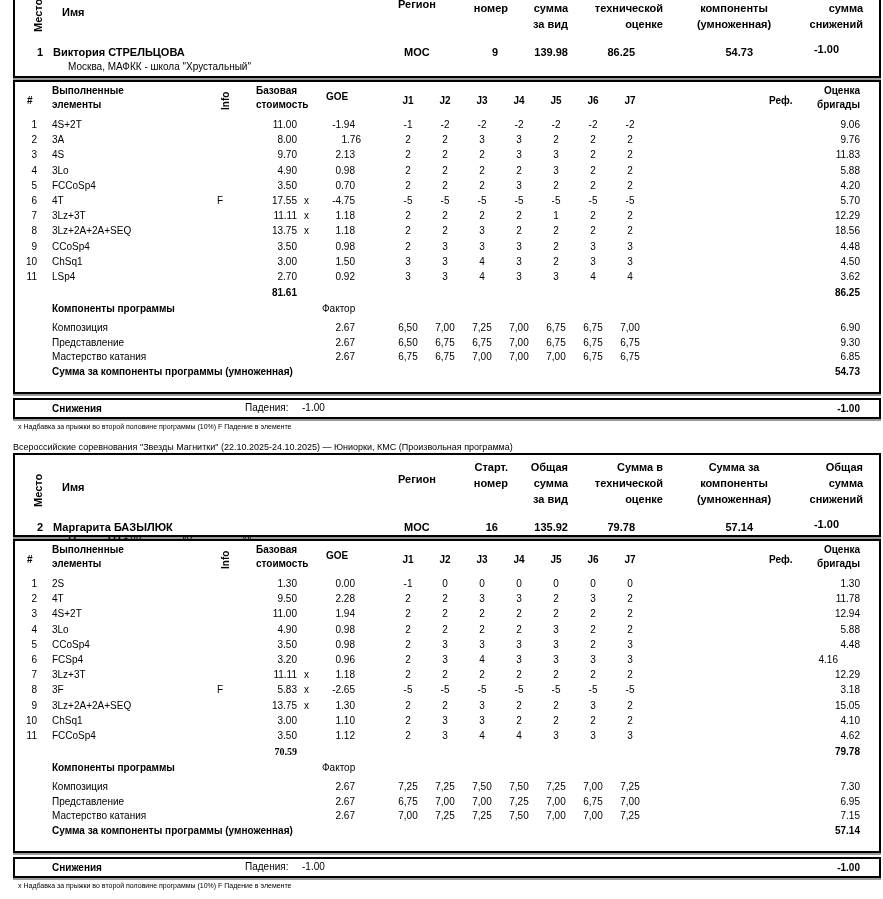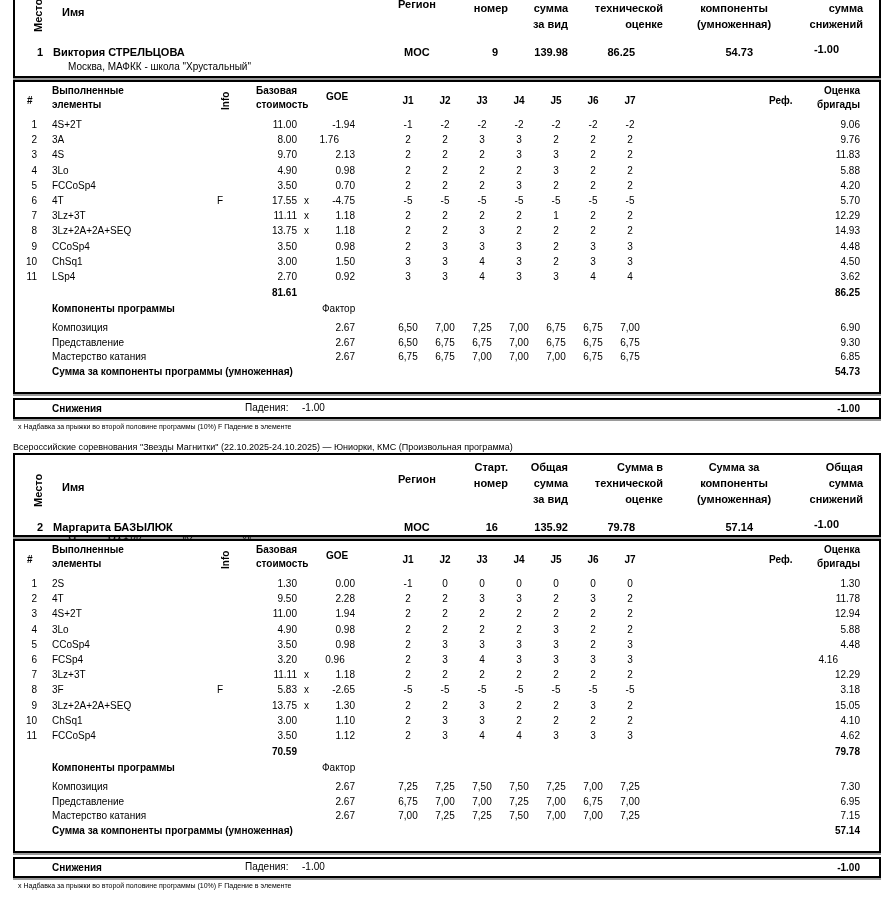--- a/index.html
+++ b/index.html
@@ -77,21 +77,21 @@
         <div class="cell c" style="left:565px;width:26px;top:0;">-2</div>
         <div class="cell c" style="left:602px;width:26px;top:0;">-2</div>
         <div class="cell r" style="left:790px;width:55px;top:0;">9.06</div>
       </div>
       <div style="position:absolute;left:0;top:52.2px;width:860px;height:15.2px;">
         <div class="cell r" style="left:0;width:22px;top:0;">2</div>
         <div class="cell" style="left:37px;top:0;">3A</div>
         <div class="cell" style="left:202px;top:0;"></div>
         <div class="cell r" style="left:240px;width:42px;top:0;">8.00</div>
         <div class="cell" style="left:289px;top:0;"></div>
-        <div class="cell r" style="left:284px;width:40px;top:0;">1.76</div>
+        <div class="cell r" style="left:306px;width:40px;top:0;">1.76</div>
         <div class="cell c" style="left:380px;width:26px;top:0;">2</div>
         <div class="cell c" style="left:417px;width:26px;top:0;">2</div>
         <div class="cell c" style="left:454px;width:26px;top:0;">3</div>
         <div class="cell c" style="left:491px;width:26px;top:0;">3</div>
         <div class="cell c" style="left:528px;width:26px;top:0;">2</div>
         <div class="cell c" style="left:565px;width:26px;top:0;">2</div>
         <div class="cell c" style="left:602px;width:26px;top:0;">2</div>
         <div class="cell r" style="left:790px;width:55px;top:0;">9.76</div>
       </div>
       <div style="position:absolute;left:0;top:67.4px;width:860px;height:15.2px;">
@@ -181,21 +181,21 @@
         <div class="cell r" style="left:240px;width:42px;top:0;">13.75</div>
         <div class="cell" style="left:289px;top:0;">x</div>
         <div class="cell r" style="left:300px;width:40px;top:0;">1.18</div>
         <div class="cell c" style="left:380px;width:26px;top:0;">2</div>
         <div class="cell c" style="left:417px;width:26px;top:0;">2</div>
         <div class="cell c" style="left:454px;width:26px;top:0;">3</div>
         <div class="cell c" style="left:491px;width:26px;top:0;">2</div>
         <div class="cell c" style="left:528px;width:26px;top:0;">2</div>
         <div class="cell c" style="left:565px;width:26px;top:0;">2</div>
         <div class="cell c" style="left:602px;width:26px;top:0;">2</div>
-        <div class="cell r" style="left:790px;width:55px;top:0;">14.93</div>
+        <div class="cell r" style="left:790px;width:55px;top:0;">18.56</div>
       </div>
       <div style="position:absolute;left:0;top:158.6px;width:860px;height:15.2px;">
         <div class="cell r" style="left:0;width:22px;top:0;">9</div>
         <div class="cell" style="left:37px;top:0;">CCoSp4</div>
         <div class="cell" style="left:202px;top:0;"></div>
         <div class="cell r" style="left:240px;width:42px;top:0;">3.50</div>
         <div class="cell" style="left:289px;top:0;"></div>
         <div class="cell r" style="left:300px;width:40px;top:0;">0.98</div>
         <div class="cell c" style="left:380px;width:26px;top:0;">2</div>
         <div class="cell c" style="left:417px;width:26px;top:0;">3</div>
@@ -414,21 +414,21 @@
         <div class="cell c" style="left:565px;width:26px;top:0;">2</div>
         <div class="cell c" style="left:602px;width:26px;top:0;">3</div>
         <div class="cell r" style="left:790px;width:55px;top:0;">4.48</div>
       </div>
       <div style="position:absolute;left:0;top:113px;width:860px;height:15.2px;">
         <div class="cell r" style="left:0;width:22px;top:0;">6</div>
         <div class="cell" style="left:37px;top:0;">FCSp4</div>
         <div class="cell" style="left:202px;top:0;"></div>
         <div class="cell r" style="left:240px;width:42px;top:0;">3.20</div>
         <div class="cell" style="left:289px;top:0;"></div>
-        <div class="cell r" style="left:300px;width:40px;top:0;text-align:center;">0.96</div>
+        <div class="cell r" style="left:300px;width:40px;top:0;">0.96</div>
         <div class="cell c" style="left:380px;width:26px;top:0;">2</div>
         <div class="cell c" style="left:417px;width:26px;top:0;">3</div>
         <div class="cell c" style="left:454px;width:26px;top:0;">4</div>
         <div class="cell c" style="left:491px;width:26px;top:0;">3</div>
         <div class="cell c" style="left:528px;width:26px;top:0;">3</div>
         <div class="cell c" style="left:565px;width:26px;top:0;">3</div>
         <div class="cell c" style="left:602px;width:26px;top:0;">3</div>
         <div class="cell r" style="left:768px;width:55px;top:0;">4.16</div>
       </div>
       <div style="position:absolute;left:0;top:128.2px;width:860px;height:15.2px;">
@@ -504,21 +504,21 @@
         <div class="cell r" style="left:300px;width:40px;top:0;">1.12</div>
         <div class="cell c" style="left:380px;width:26px;top:0;">2</div>
         <div class="cell c" style="left:417px;width:26px;top:0;">3</div>
         <div class="cell c" style="left:454px;width:26px;top:0;">4</div>
         <div class="cell c" style="left:491px;width:26px;top:0;">4</div>
         <div class="cell c" style="left:528px;width:26px;top:0;">3</div>
         <div class="cell c" style="left:565px;width:26px;top:0;">3</div>
         <div class="cell c" style="left:602px;width:26px;top:0;">3</div>
         <div class="cell r" style="left:790px;width:55px;top:0;">4.62</div>
       </div>
-      <div class="cell b r" style="left:240px;width:42px;top:205.2px;">70.59</div>
+      <div class="cell b r" style="left:240px;width:42px;top:205.2px;font-family:Liberation Serif, serif;">70.59</div>
       <div class="cell b r" style="left:790px;width:55px;top:205.2px;">79.78</div>
       <div class="cell b" style="left:37px;top:221.2px;">Компоненты программы</div>
       <div class="cell" style="left:307px;top:221.2px;">Фактор</div>
       <div style="position:absolute;left:0;top:240.2px;width:860px;height:14px;">
         <div class="cell" style="left:37px;top:0;">Композиция</div>
         <div class="cell r" style="left:300px;width:40px;top:0;">2.67</div>
         <div class="cell c" style="left:376px;width:34px;top:0;">7,25</div>
         <div class="cell c" style="left:413px;width:34px;top:0;">7,25</div>
         <div class="cell c" style="left:450px;width:34px;top:0;">7,50</div>
         <div class="cell c" style="left:487px;width:34px;top:0;">7,50</div>

